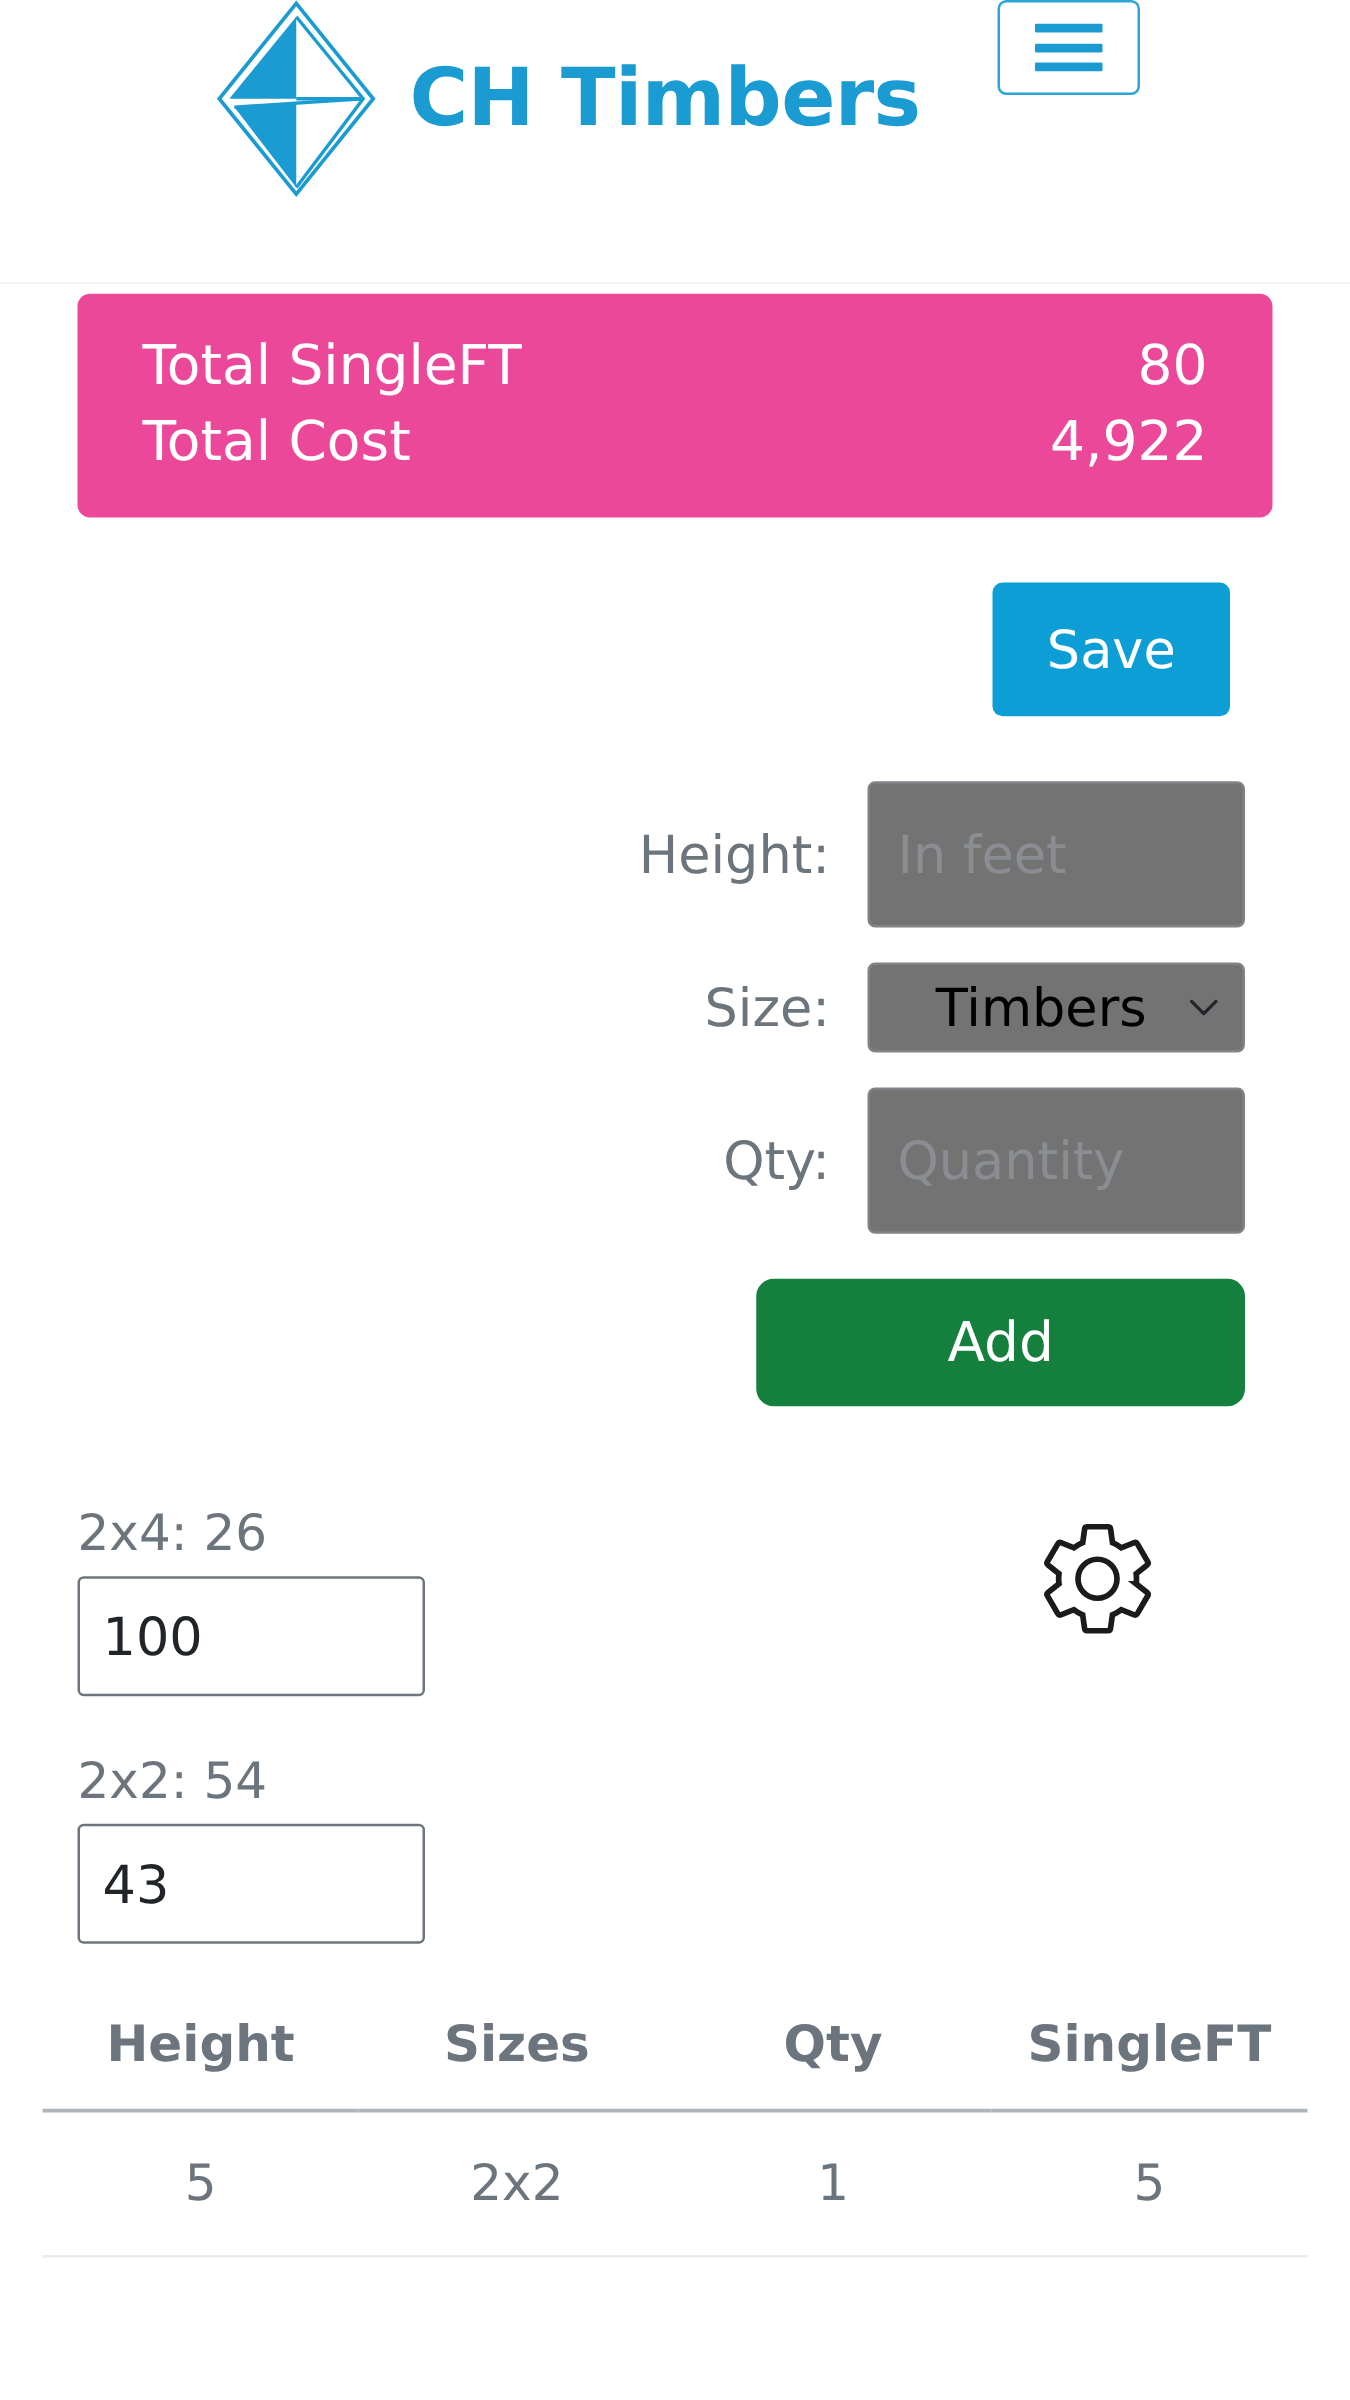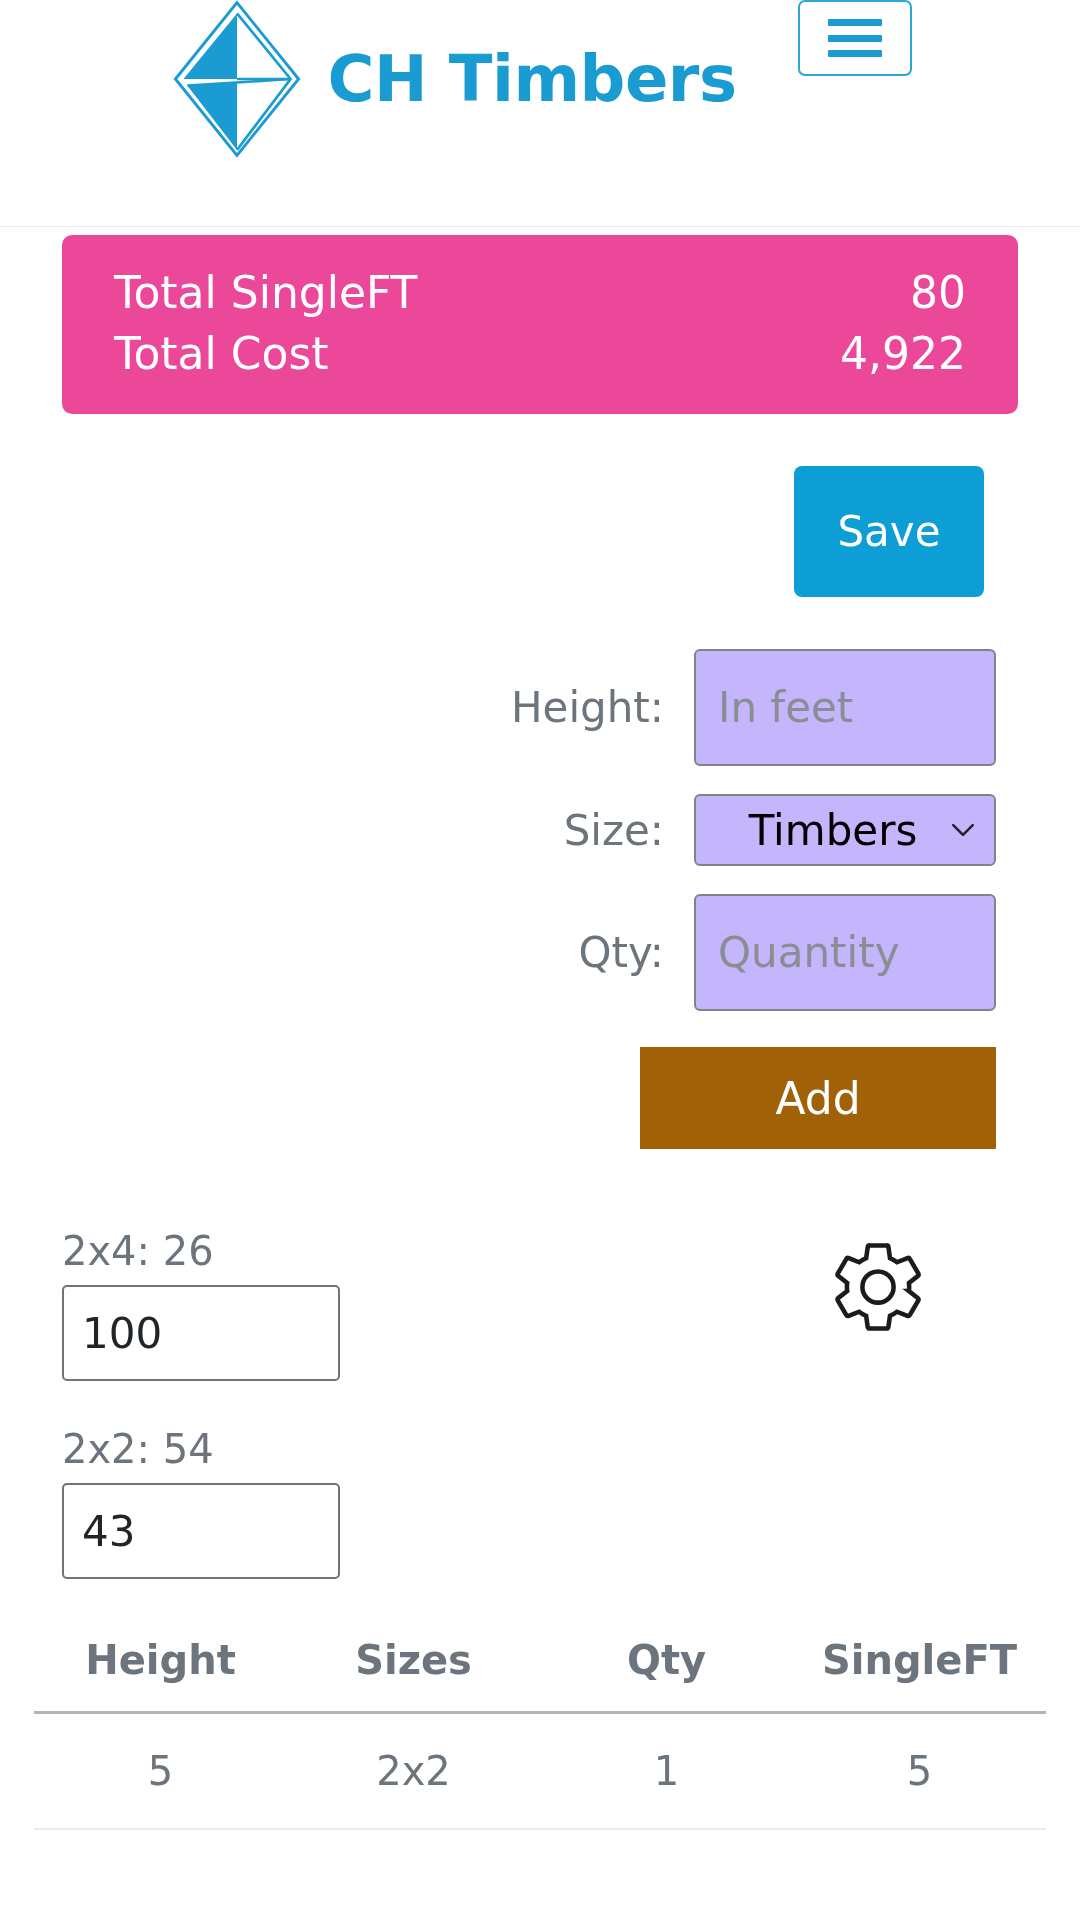--- a/index.html
+++ b/index.html
@@ -124,21 +124,21 @@
     cursor: pointer;
     line-height: 1;
     padding: 0;
   }
 
   .btn-primary {
     background: #0d9ed5;
     color: #ffffff;
     border: none;
     width: 190px;
-    height: 131px;
+    height: 107px;
   }
 
   .btn-outline {
     background: #ffffff;
     color: #1a9bd1;
     border: 2px solid #2ba6d6;
     width: 185px;
     height: 107px;
   }
 
@@ -161,21 +161,21 @@
     text-align: center;
     margin-right: 30px;
     white-space: nowrap;
   }
 
   .field {
     width: 302px;
     height: 117px;
     border: 2px solid #808388;
     border-radius: 6px;
-    background: #c4b5fd;
+    background: #737373;
     font-family: inherit;
     font-size: 42px;
     color: #212529;
     padding: 0 22px;
     outline: none;
   }
 
   .field::placeholder {
     color: #8a8d91;
     opacity: 1;
@@ -202,25 +202,25 @@
     position: absolute;
     right: 18px;
     top: 50%;
     transform: translateY(-50%);
     width: 26px;
     height: 26px;
     display: block;
   }
 
   .btn-add {
-    background: #a16207;
+    background: #15803d;
     color: #ffffff;
     border: none;
-    border-radius: 0;
-    width: 356px;
+    border-radius: 14px;
+    width: 391px;
     height: 102px;
     font-size: 44px;
     font-family: inherit;
     cursor: pointer;
     display: block;
     margin-left: auto;
     margin-top: 36px;
   }
 
   

